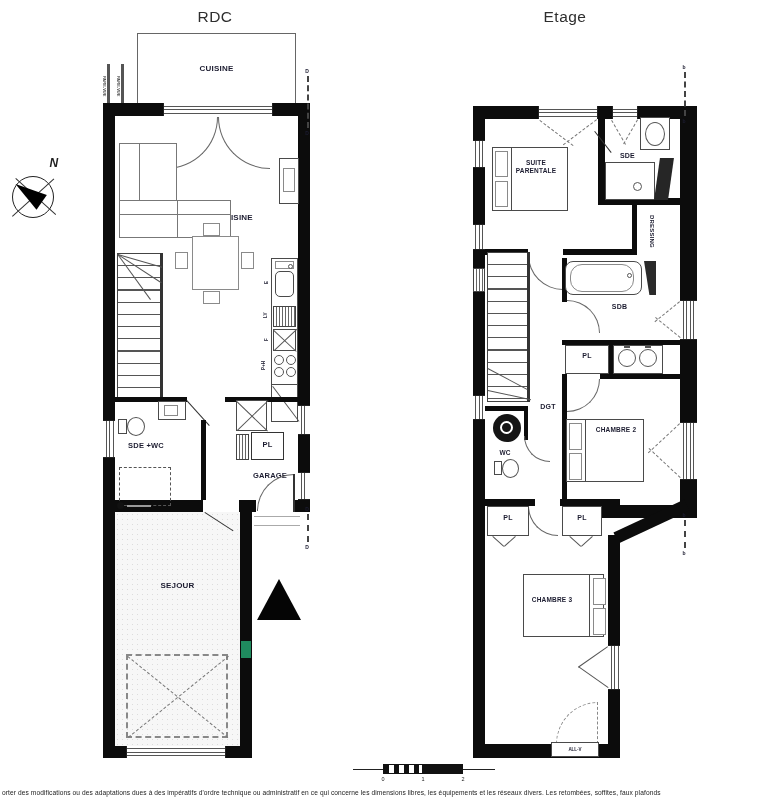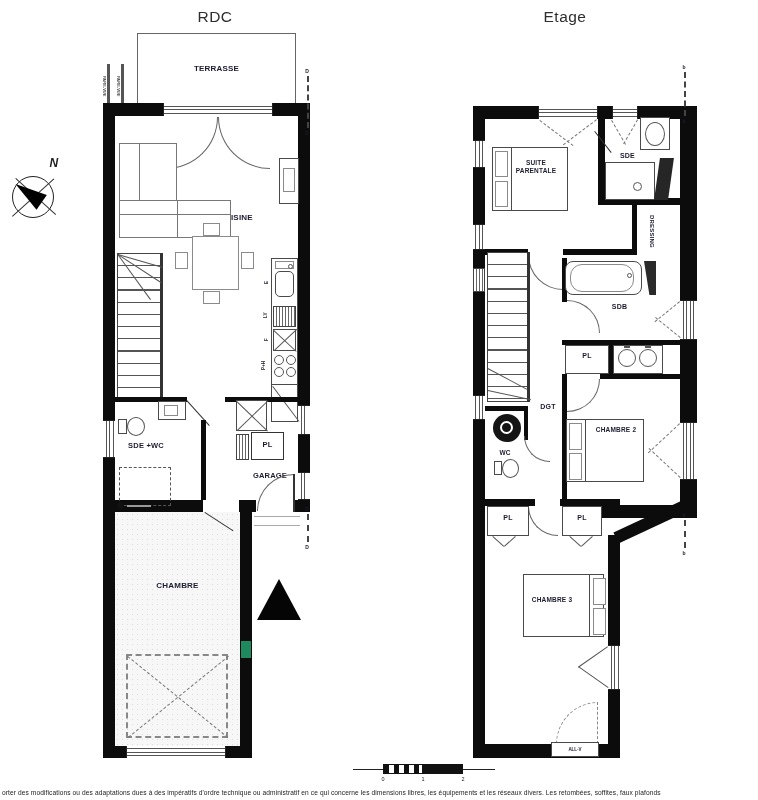--- a/index.html
+++ b/index.html
@@ -39,21 +39,21 @@
 
   <div class="a" style="left:4px;top:156px;width:62px;height:66px;">
     <div class="circ" style="left:8px;top:20px;width:42px;height:42px;border-width:1.5px;border-color:#222;"></div>
     <div class="dline" style="left:8px;top:60px;width:56px;transform:rotate(-42deg);background:#333;"></div>
     <div class="dline" style="left:12px;top:22px;width:54px;transform:rotate(42deg);background:#333;"></div>
     <div class="a" style="left:8px;top:30px;width:0;height:0;border-top:9px solid transparent;border-bottom:9px solid transparent;border-right:32px solid #000;transform:rotate(35deg);transform-origin:60% 50%;"></div>
     <div class="lbl" style="left:42px;top:0;width:16px;font-size:12px;font-style:italic;color:#222;">N</div>
   </div>
 
   <div class="a" style="left:137px;top:33px;width:159px;height:82px;border:1px solid #666;"></div>
-  <div class="lbl" style="left:137px;top:64px;width:159px;font-size:8px;">TERRASSE</div>
+  <div class="lbl" style="left:137px;top:64px;width:159px;font-size:8px;">CUISINE</div>
   <div class="a" style="left:107px;top:64px;width:3px;height:42px;background:#555;"></div>
   <div class="a" style="left:121px;top:64px;width:3px;height:42px;background:#555;"></div>
   <div class="lbl vtext tiny" style="left:99px;top:66px;height:40px;width:7px;font-size:4px;color:#444;">PARE-VUE</div>
   <div class="lbl vtext tiny" style="left:113px;top:66px;height:40px;width:7px;font-size:4px;color:#444;">PARE-VUE</div>
 
   <div class="wall" style="left:103px;top:103px;width:207px;height:13px;"></div>
   <div class="winh" style="left:163px;top:103px;width:110px;height:13px;"></div>
   <div class="wall" style="left:103px;top:103px;width:12px;height:655px;"></div>
   <div class="winv" style="left:103px;top:420px;width:12px;height:38px;"></div>
   <div class="wall" style="left:298px;top:103px;width:12px;height:409px;"></div>
@@ -129,21 +129,21 @@
   <div class="hatchv" style="left:236px;top:434px;width:13px;height:26px;"></div>
   <div class="furn" style="left:251px;top:432px;width:33px;height:28px;border-color:#333;"></div>
   <div class="lbl" style="left:251px;top:440px;width:33px;font-size:7.5px;">PL</div>
   <div class="lbl" style="left:238px;top:471px;width:64px;font-size:7.5px;">GARAGE</div>
   <div class="arc arc-tl" style="left:257px;top:474px;width:37px;height:37px;"></div>
   <div class="a" style="left:293px;top:474px;width:2px;height:38px;background:#333;"></div>
   <div class="a" style="left:254px;top:516px;width:46px;height:1px;background:#aaa;"></div>
   <div class="a" style="left:254px;top:525px;width:46px;height:1px;background:#aaa;"></div>
 
   <div class="a dots" style="left:115px;top:512px;width:125px;height:234px;"></div>
-  <div class="lbl" style="left:115px;top:581px;width:125px;font-size:8px;">CHAMBRE</div>
+  <div class="lbl" style="left:115px;top:581px;width:125px;font-size:8px;">SEJOUR</div>
   <div class="a" style="left:126px;top:654px;width:102px;height:84px;border:2px dashed #888;"></div>
   <div class="ddiag" style="left:128px;top:656px;width:129px;transform:rotate(39deg);"></div>
   <div class="ddiag" style="left:128px;top:737px;width:129px;transform:rotate(-39deg);"></div>
   <div class="a" style="left:241px;top:641px;width:10px;height:17px;background:#1f8a5e;"></div>
   <div class="dline" style="left:205px;top:512px;width:34px;transform:rotate(33deg);background:#333;"></div>
 
   <div class="a" style="left:257px;top:579px;width:0;height:0;border-left:22px solid transparent;border-right:22px solid transparent;border-bottom:41px solid #050505;"></div>
 
   <div class="dashv" style="left:307px;top:76px;height:52px;"></div>
   <div class="lbl tiny" style="left:302px;top:68px;width:10px;font-size:5px;">D</div>

